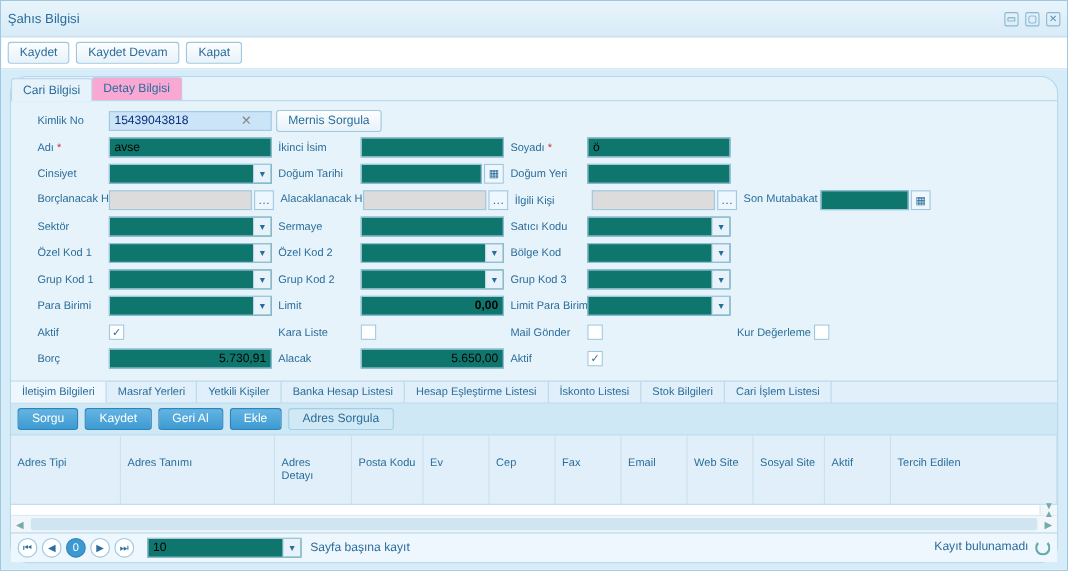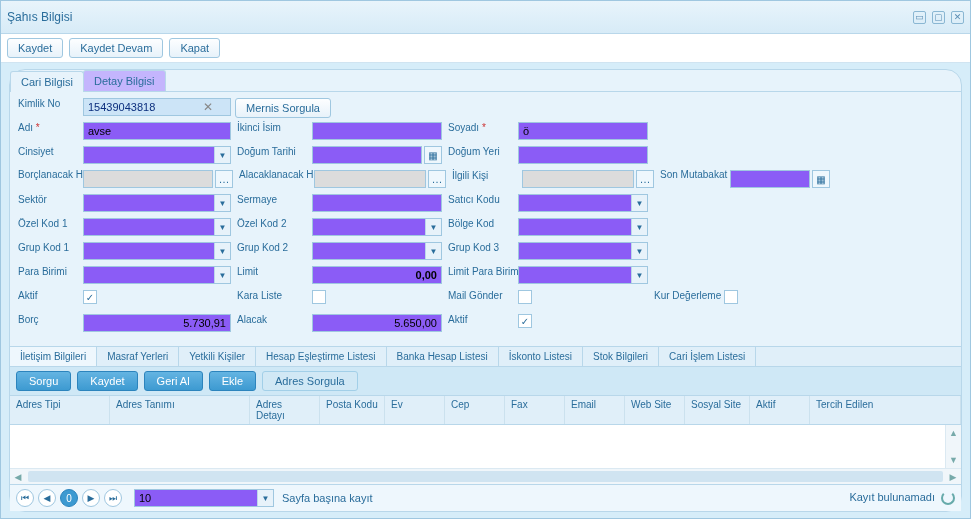--- a/index.html
+++ b/index.html
@@ -6,47 +6,47 @@
   body { font-size: 11px; color: #333; background:#fff; width:971px; }
   .window { width:971px; height:519px; border:1px solid #9fc7e0; display:flex; flex-direction:column; }
   .titlebar { background:linear-gradient(#e8f4fb,#d7ebf7); height:33px; border-bottom:1px solid #b9d7ea; display:flex; align-items:center; padding:0 6px; justify-content:space-between; color:#2a6d9b; font-size:12px; }
   .titlebar-icons { display:flex; gap:6px; }
   .title-icon { width:13px; height:13px; border:1px solid #8ab7d3; border-radius:2px; display:flex; align-items:center; justify-content:center; color:#5a8db3; font-size:9px; cursor:pointer; }
   .toolbar { padding:4px 6px; display:flex; gap:6px; border-bottom:1px solid #d0e4f1; }
   .btn { background:linear-gradient(#fdfeff,#e7f2fa); border:1px solid #9fc7e0; border-radius:3px; padding:3px 10px; color:#2a6d9b; cursor:pointer; font-size:11px; }
   .body { padding:6px 8px; flex:1; background:#d6edf9; display:flex; flex-direction:column; min-height:0; }
   .card { border:1px solid #b8d7ea; border-radius:16px; background:#e7f3fb; flex:1; display:flex; flex-direction:column; min-height:0; }
   .tabs { display:flex; border-bottom:1px solid #b8d7ea; }
-  .tab { padding:4px 10px; border:1px solid #b8d7ea; border-bottom:none; background:#c4b5fd; color:#2a6d9b; margin-right:-1px; cursor:pointer; border-top-left-radius:3px; border-top-right-radius:3px; }
+  .tab { padding:4px 10px; border:1px solid #b8d7ea; border-bottom:none; background:#f9a8d4; color:#2a6d9b; margin-right:-1px; cursor:pointer; border-top-left-radius:3px; border-top-right-radius:3px; }
   .tab.active { background:#e7f3fb; position:relative; top:1px; }
   .form-area { padding:6px 8px 8px 8px; }
-  .row { display:flex; align-items:flex-start; height:24px; }
+  .row { display:flex; align-items:center; height:24px;margin-left:16px; }
   .lbl { width:65px; color:#2a6d9b; font-size:10px; white-space:nowrap; }
   .lbl.w2 { width:75px; margin-left:6px; }
   .lbl.w3 { width:70px; margin-left:6px; }
   .lbl.w4 { width:70px; margin-left:6px; }
   .req::after { content:" *"; color:#c33; }
-  .inp { border:1px solid #9fc7e0; height:18px; background:#8b5cf6; padding:1px 4px; font-size:11px; }
+  .inp { border:1px solid #9fc7e0; height:18px; background:#0f766e; padding:1px 4px; font-size:11px; }
   .inp.sel { color:#0b2e7d; background:#cce4f7; }
   .inp.ro { background:#dcdcdc; }
   .dropdown { position:relative; }
   .dd-btn { position:absolute; right:1px; top:1px; width:16px; height:16px; background:#e7f2fa; border-left:1px solid #bcd7ea; display:flex; align-items:center; justify-content:center; color:#2a6d9b; font-size:8px; cursor:pointer; }
   .cal-btn { width:18px; height:18px; border:1px solid #9fc7e0; margin-left:2px; background:#eef7fd; display:flex; align-items:center; justify-content:center; cursor:pointer; color:#2a6d9b; font-size:10px; }
   .dots-btn { width:18px; height:18px; border:1px solid #9fc7e0; margin-left:2px; background:#eef7fd; display:flex; align-items:center; justify-content:center; cursor:pointer; color:#2a6d9b; }
   .clear-btn { position:absolute; right:18px; top:2px; color:#888; font-size:12px; cursor:pointer; }
   .chk { width:14px; height:14px; border:1px solid #9fc7e0; background:#fff; display:inline-flex; align-items:center; justify-content:center; font-size:10px; color:#2a6d9b; cursor:pointer; }
   .num { text-align:right; }
   .subtabs { display:flex; border-top:1px solid #b8d7ea; border-bottom:1px solid #b8d7ea; background:#e0eff9; }
   .subtab { padding:4px 10px; border-right:1px solid #b8d7ea; color:#2a6d9b; cursor:pointer; font-size:10px; }
   .subtab.active { background:#eef7fd; }
   .subtoolbar { display:flex; gap:6px; padding:4px 6px; background:#cfe8f6; border-bottom:1px solid #b8d7ea; }
   .sbtn { background:linear-gradient(#64b4e2,#3d9ad1); border:1px solid #2c84bd; color:#fff; border-radius:3px; padding:3px 12px; cursor:pointer; font-size:11px; }
   .sbtn.light { background:#d1e8f5; color:#2a6d9b; border-color:#a2cfe8; }
   .grid-head { display:flex; background:#e0eff9; border-bottom:1px solid #b8d7ea; }
-  .gh { padding:3px 6px; border-right:1px solid #cbe1ee; color:#2a6d9b; font-size:10px; }
+  .gh { padding:20px 6px; border-right:1px solid #cbe1ee; color:#2a6d9b; font-size:10px; }
   .grid-body { flex:1; background:#fff; position:relative; }
   .scrollbar-v { position:absolute; right:0; top:0; bottom:0; width:16px; background:#f0f6fa; border-left:1px solid #dbe9f2; }
   .sb-arrow { height:16px; display:flex; align-items:center; justify-content:center; color:#7aa; font-size:9px; cursor:pointer; }
   .scrollbar-h { height:16px; background:#f0f6fa; border-top:1px solid #dbe9f2; display:flex; }
   .pager { display:flex; align-items:center; padding:4px 6px; gap:4px; background:#eef7fd; border-top:1px solid #b8d7ea; }
   .pbtn { width:18px; height:18px; border:1px solid #9fc7e0; border-radius:50%; background:#fff; display:flex; align-items:center; justify-content:center; color:#2a6d9b; font-size:9px; cursor:pointer; }
   .pbtn.cur { background:#3d9ad1; color:#fff; border-color:#2c84bd; font-size:10px; }
   .pager .dropdown { width:140px; }
   .pager-text { margin-left:4px; color:#2a6d9b; }
   .pager-right { margin-left:auto; color:#2a6d9b; display:flex; gap:6px; }
@@ -184,22 +184,22 @@
           <input class="inp num" style="width: 130px;" value="5.650,00">
           <span class="lbl w3">Aktif</span>
           <span class="chk">✓</span>
         </div>
       </div>
 
       <div class="subtabs">
         <div class="subtab active">İletişim Bilgileri</div>
         <div class="subtab">Masraf Yerleri</div>
         <div class="subtab">Yetkili Kişiler</div>
+        <div class="subtab">Banka Hesap Listesi</div>
         <div class="subtab">Hesap Eşleştirme Listesi</div>
-        <div class="subtab">Banka Hesap Listesi</div>
         <div class="subtab">İskonto Listesi</div>
         <div class="subtab">Stok Bilgileri</div>
         <div class="subtab">Cari İşlem Listesi</div>
       </div>
 
       <div class="subtoolbar">
         <button class="sbtn">Sorgu</button>
         <button class="sbtn">Kaydet</button>
         <button class="sbtn">Geri Al</button>
         <button class="sbtn">Ekle</button>

